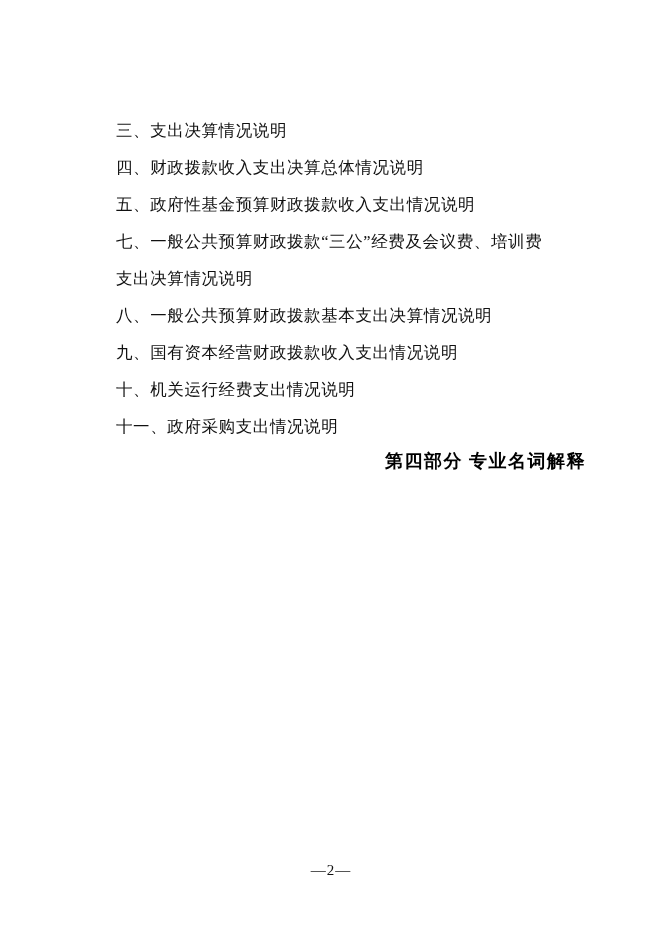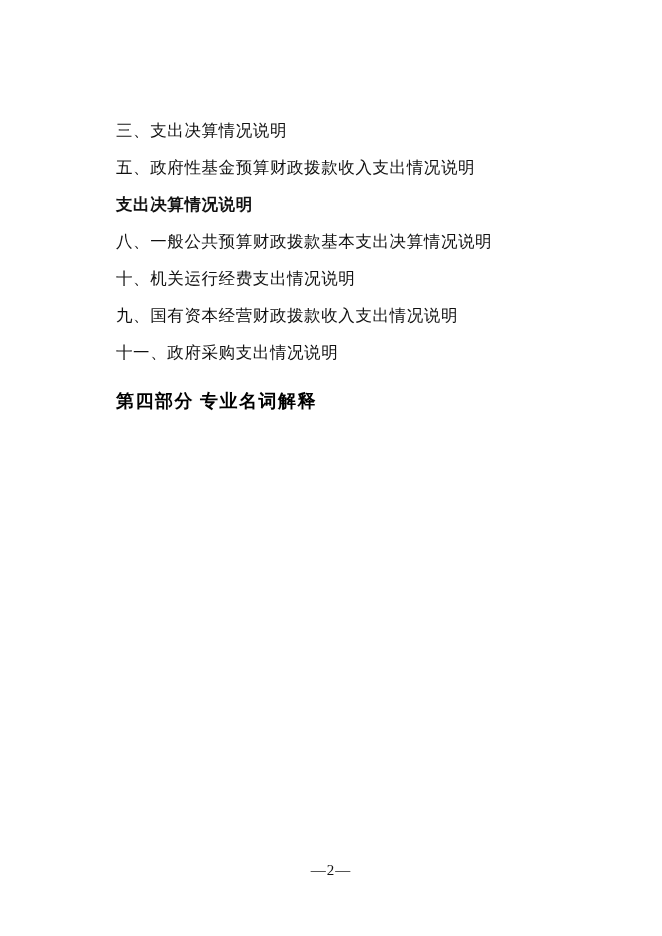--- a/index.html
+++ b/index.html
@@ -31,25 +31,23 @@
     line-height: 37px;
     letter-spacing: 0.6px;
     white-space: nowrap;
     color: #111111;
   }
   .toc-line.wrap {
     white-space: normal;
   }
   .toc-line.wrap .cont {
     display: block;
-    font-weight: bold;
   }
   .part-title {
-    margin-top: 14px;
-    text-align: left;
+    text-align: right;
     font-size: 18px;
     font-weight: bold;
     letter-spacing: 1.5px;
     line-height: 32px;
     font-family: "Liberation Serif", "DejaVu Serif", serif;
   }
   .page-number {
     position: absolute;
     left: 0;
     right: 0;
@@ -63,40 +61,44 @@
 </head>
 <body>
 
 <div class="page">
   <div class="content">
 
     <div class="toc-line">
       <span>三、支出决算情况说明</span>
     </div>
 
+    <div class="toc-line">
+      <span>四、财政拨款收入支出决算总体情况说明</span>
+    </div>
 
     <div class="toc-line">
       <span>五、政府性基金预算财政拨款收入支出情况说明</span>
     </div>
 
 
     <div class="toc-line wrap">
+      <span>七、一般公共预算财政拨款“三公”经费及会议费、培训费</span>
       <span class="cont">支出决算情况说明</span>
     </div>
 
     <div class="toc-line">
       <span>八、一般公共预算财政拨款基本支出决算情况说明</span>
     </div>
 
     <div class="toc-line">
-      <span>十、机关运行经费支出情况说明</span>
+      <span>九、国有资本经营财政拨款收入支出情况说明</span>
     </div>
 
     <div class="toc-line">
-      <span>九、国有资本经营财政拨款收入支出情况说明</span>
+      <span>十、机关运行经费支出情况说明</span>
     </div>
 
     <div class="toc-line">
       <span>十一、政府采购支出情况说明</span>
     </div>
 
 
 
     <div class="part-title">第四部分 专业名词解释</div>
 

